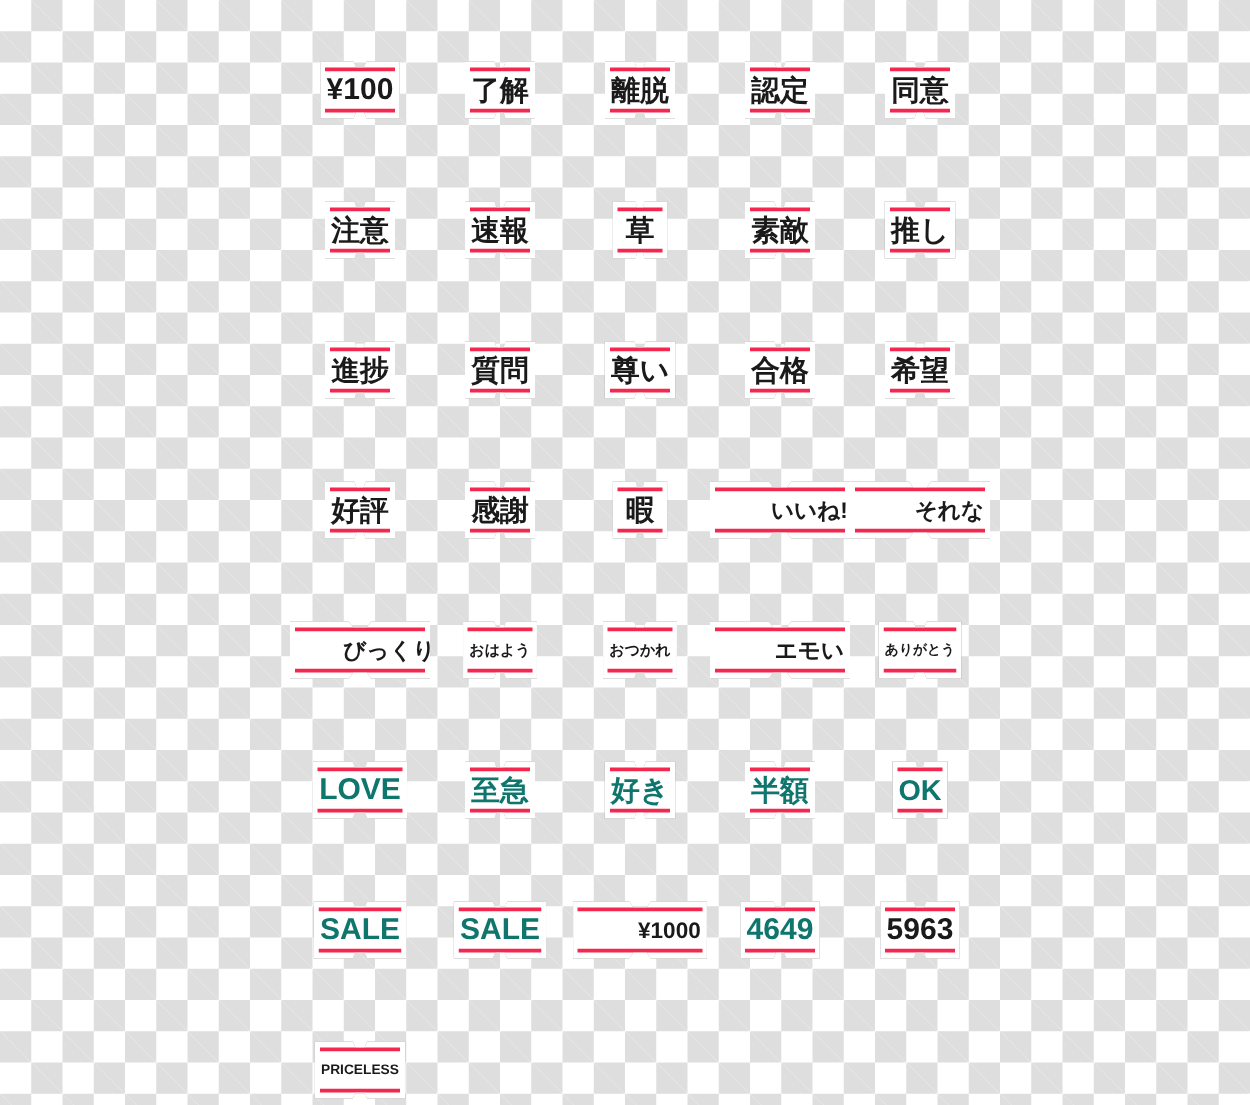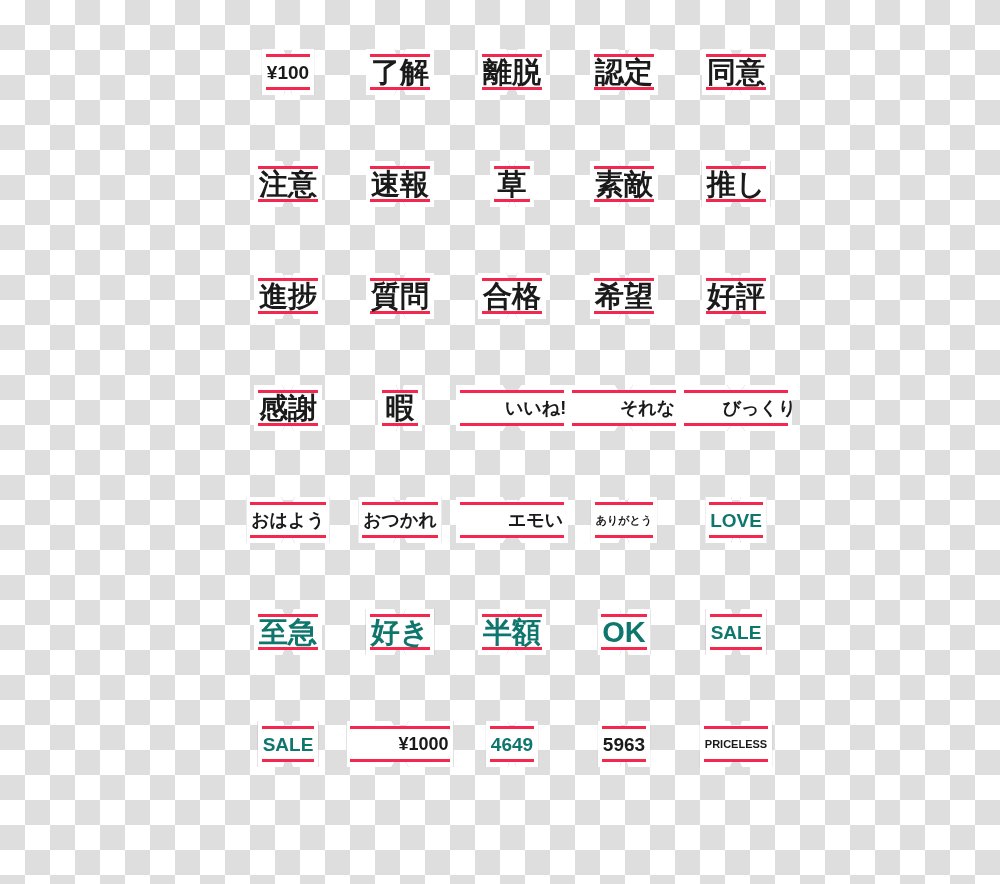--- a/index.html
+++ b/index.html
@@ -124,24 +124,24 @@
     z-index: 3;
     white-space: nowrap;
     line-height: 1;
     color: #1a1a1a;
     letter-spacing: 0px;
     font-weight: 700;
   }
   .label.red { color: #0f766e; }
 
   
-  .sz-xl  { font-size: 29px; }
-  .sz-lg  { font-size: 19px; }
+  .sz-xl  { font-size: 23px; }
+  .sz-lg  { font-size: 24px; }
   .sz-md  { font-size: 18px; margin-left: 47px; }
-  .sz-sm  { font-size: 18px; }
+  .sz-sm  { font-size: 12px; }
   .sz-xs  { font-size: 11px; }
 
   .latin { font-family: "Liberation Sans", "DejaVu Sans", sans-serif; }
 </style>
 </head>
 <body>
 
 <div id="canvas">
   <div id="grid">
       <div class="cell">
@@ -251,20 +251,29 @@
           <div class="rule bottom"></div>
           <span class="label sz-xl">質問</span>
         </div>
       </div>
       <div class="cell">
         <div class="sticker">
           <div class="sticker-outline"></div>
           <div class="sticker-face"></div>
           <div class="rule top"></div>
           <div class="rule bottom"></div>
+          <span class="label sz-xl">尊い</span>
+        </div>
+      </div>
+      <div class="cell">
+        <div class="sticker">
+          <div class="sticker-outline"></div>
+          <div class="sticker-face"></div>
+          <div class="rule top"></div>
+          <div class="rule bottom"></div>
           <span class="label sz-xl">合格</span>
         </div>
       </div>
       <div class="cell">
         <div class="sticker">
           <div class="sticker-outline"></div>
           <div class="sticker-face"></div>
           <div class="rule top"></div>
           <div class="rule bottom"></div>
           <span class="label sz-xl">希望</span>

